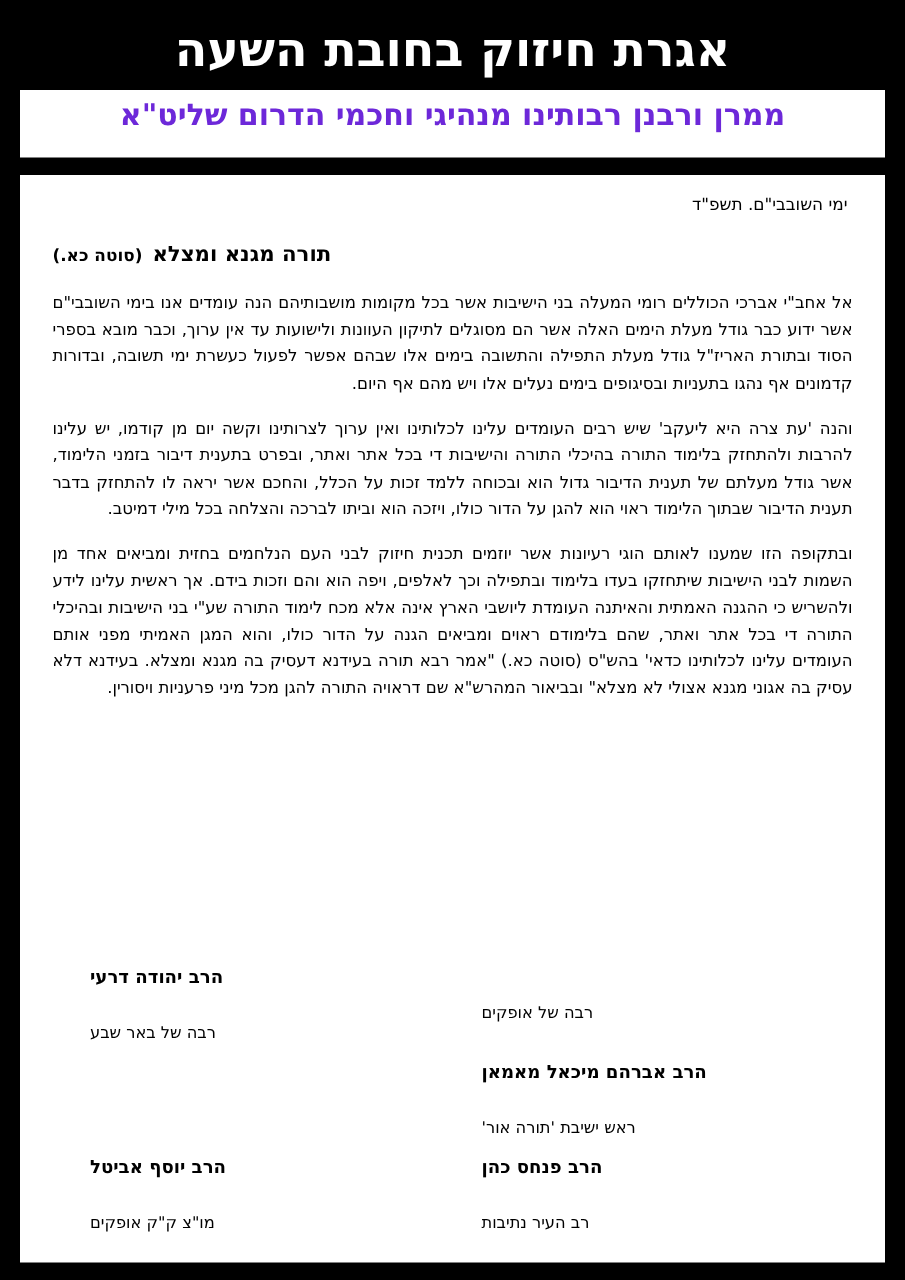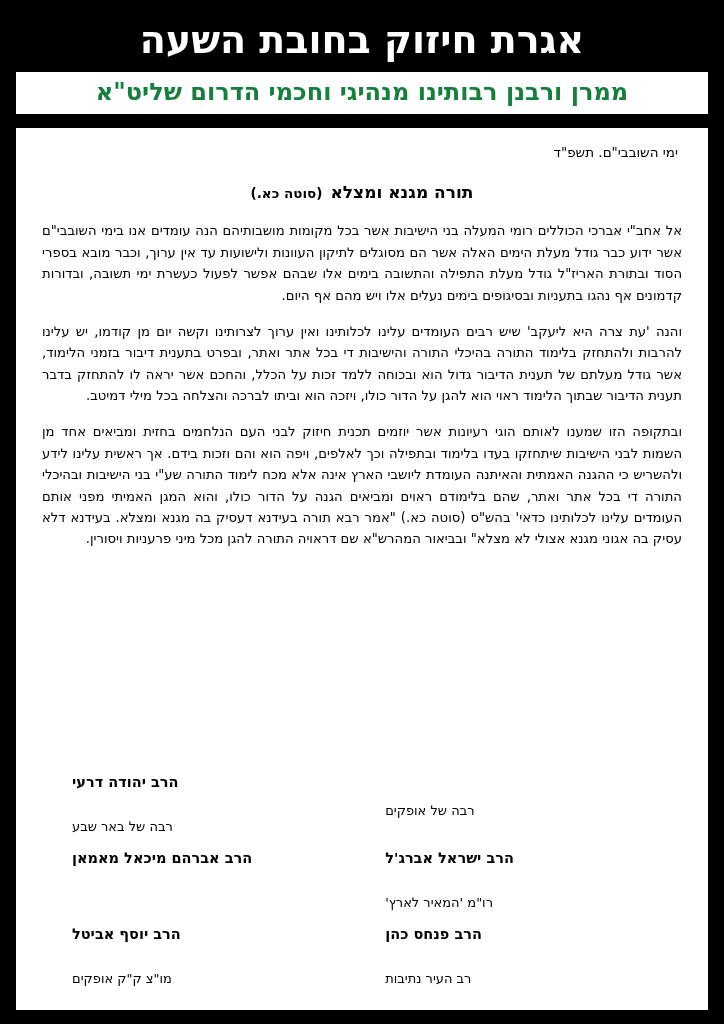--- a/index.html
+++ b/index.html
@@ -32,25 +32,25 @@
     font-size: 38px;
     font-weight: bold;
     letter-spacing: 0px;
     padding: 4px 0 10px 0;
     line-height: 1.1;
     font-family: "DejaVu Sans", "Liberation Sans", sans-serif;
   }
 
   .banner-sub {
     background: #ffffff;
-    color: #15803d;
+    color: #6d28d9;
     text-align: center;
     font-size: 24px;
     font-weight: bold;
-    padding: 7px 10px 8px 10px;
+    padding: 7px 10px 20px 10px;
     line-height: 1.15;
     margin-bottom: 14px;
   }
 
   
   .sheet {
     background: #ffffff;
     color: #000000;
     flex: 1;
     padding: 14px 26px 18px 26px;
@@ -61,21 +61,21 @@
   }
 
   .dateline {
     text-align: right;
     font-size: 13.5px;
     margin: 2px 4px 22px 0;
     font-weight: normal;
   }
 
   .doc-title {
-    text-align: center;
+    text-align: left;
     font-size: 17px;
     font-weight: bold;
     margin: 0 0 18px 0;
   }
   .doc-title .src {
     font-size: 13.5px;
     font-weight: bold;
     margin-right: 8px;
   }
 
@@ -149,25 +149,22 @@
           <div class="sig-role">רבה של אופקים</div>
         </div>
         <div class="sig">
           <div class="sig-name">הרב יהודה דרעי</div>
           <div class="sig-role">רבה של באר שבע</div>
         </div>
       </div>
 
       <div class="sig-row">
         <div class="sig">
-          <div class="sig-name">הרב ישראל אברג'ל</div>
-          <div class="sig-role">רו"מ 'המאיר לארץ'</div>
-        </div>
-        <div class="sig">
           <div class="sig-name">הרב אברהם מיכאל מאמאן</div>
+          <div class="sig-role">ראש ישיבת 'תורה אור'</div>
         </div>
       </div>
 
       <div class="sig-row">
         <div class="sig">
           <div class="sig-name">הרב פנחס כהן</div>
           <div class="sig-role">רב העיר נתיבות</div>
         </div>
         <div class="sig">
           <div class="sig-name">הרב יוסף אביטל</div>

